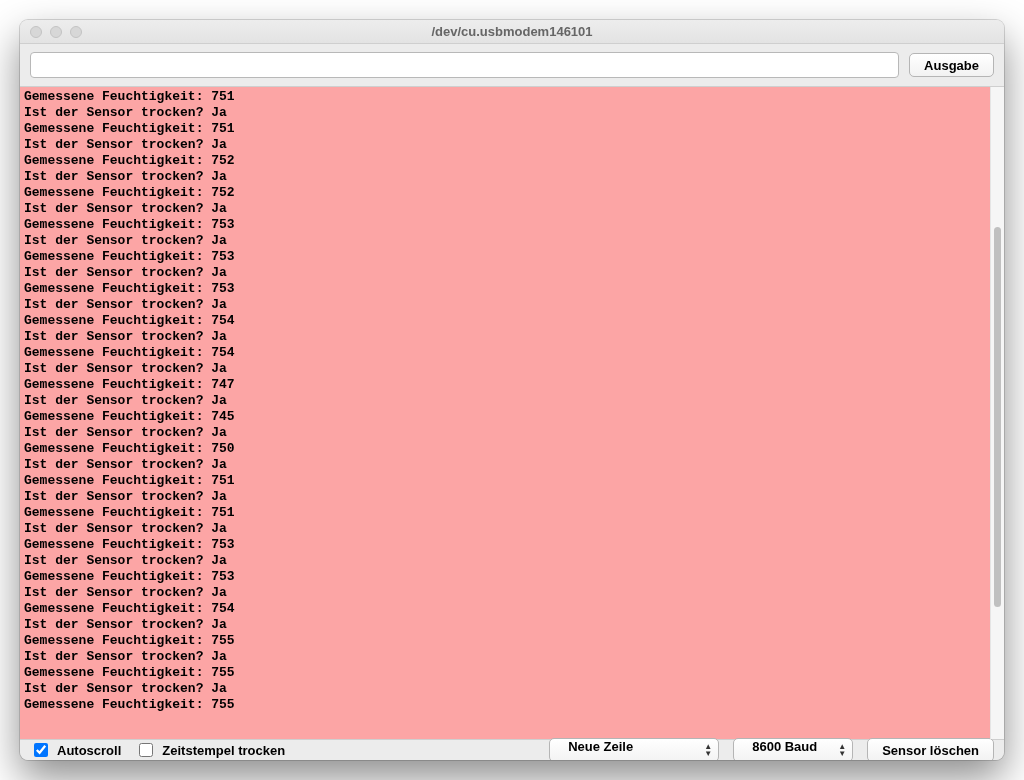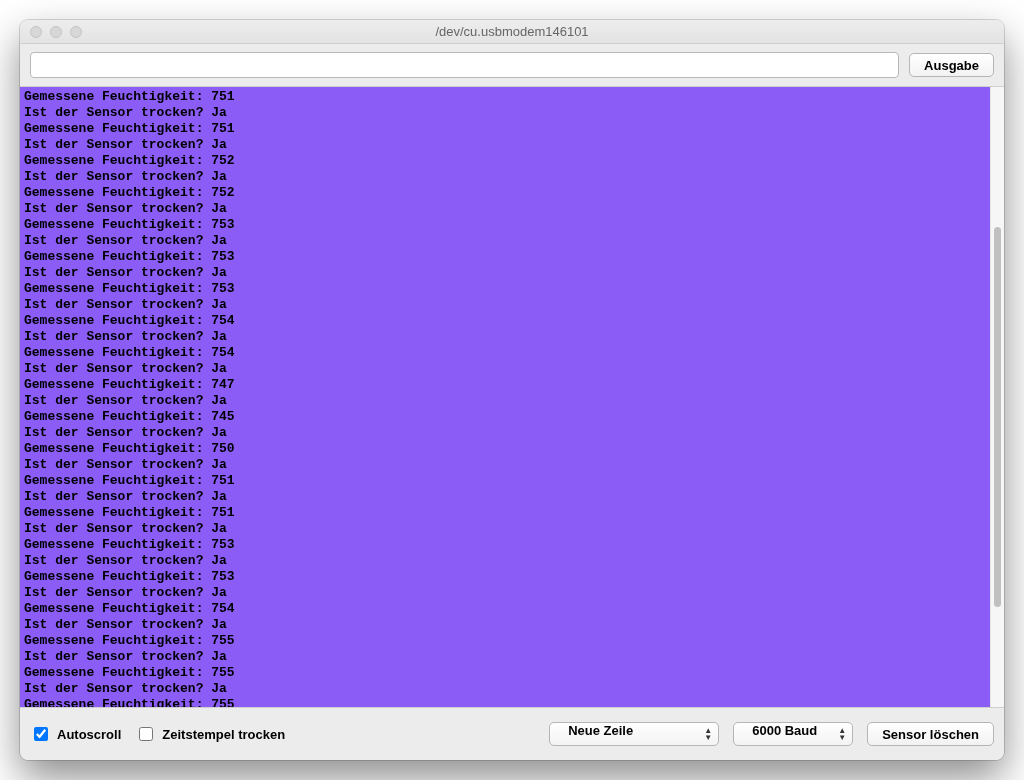--- a/index.html
+++ b/index.html
@@ -24,20 +24,21 @@
   }
   .titlebar {
     height: 24px;
     background: linear-gradient(#ededed, #e3e3e3);
     border-bottom: 1px solid #cfcfcf;
     display: flex;
     align-items: center;
     position: relative;
     padding: 0 10px;
     flex-shrink: 0;
+    font-weight: bold;
   }
   .traffic {
     display: flex;
     gap: 8px;
     position: absolute;
     left: 10px;
   }
   .tl {
     width: 12px; height: 12px; border-radius: 50%;
     background: #d7d7d7;
@@ -75,21 +76,21 @@
     font-weight: bold;
     cursor: pointer;
     display: inline-flex;
     align-items: center;
     justify-content: center;
     white-space: nowrap;
   }
   .console-wrap {
     flex: 1;
     display: flex;
-    background: #8b5cf6;
+    background: #fca5a5;
     border-top: 1px solid #cfcfcf;
     border-bottom: 1px solid #cfcfcf;
     min-height: 0;
   }
   .console {
     flex: 1;
     overflow: hidden;
     padding: 2px 4px 2px 4px;
     font-family: Menlo, Monaco, "Courier New", monospace;
     font-size: 13px;
@@ -106,21 +107,21 @@
   }
   .thumb {
     position: absolute;
     left: 3px; right: 3px;
     top: 140px;
     height: 380px;
     background: #c0c0c0;
     border-radius: 4px;
   }
   .bottomrow {
-    height: 52px;
+    height: 20px;
     background: #ececec;
     display: flex;
     align-items: center;
     padding: 0 10px;
     gap: 14px;
     font-size: 13px;
     flex-shrink: 0;
     border-radius: 8px;
   }
   .cb {
@@ -239,21 +240,21 @@
     </label>
     <div class="spacer"></div>
     <div class="select lineend">
       <span>Neue Zeile</span>
       <span class="arrows">
           <span>▲</span>
           <span>▼</span>
         </span>
     </div>
     <div class="select baud">
-      <span>6000 Baud</span>
+      <span>8600 Baud</span>
       <span class="arrows">
           <span>▲</span>
           <span>▼</span>
         </span>
     </div>
     <button class="btn clearbtn">Sensor löschen</button>
   </div>
 
 </div>
 

